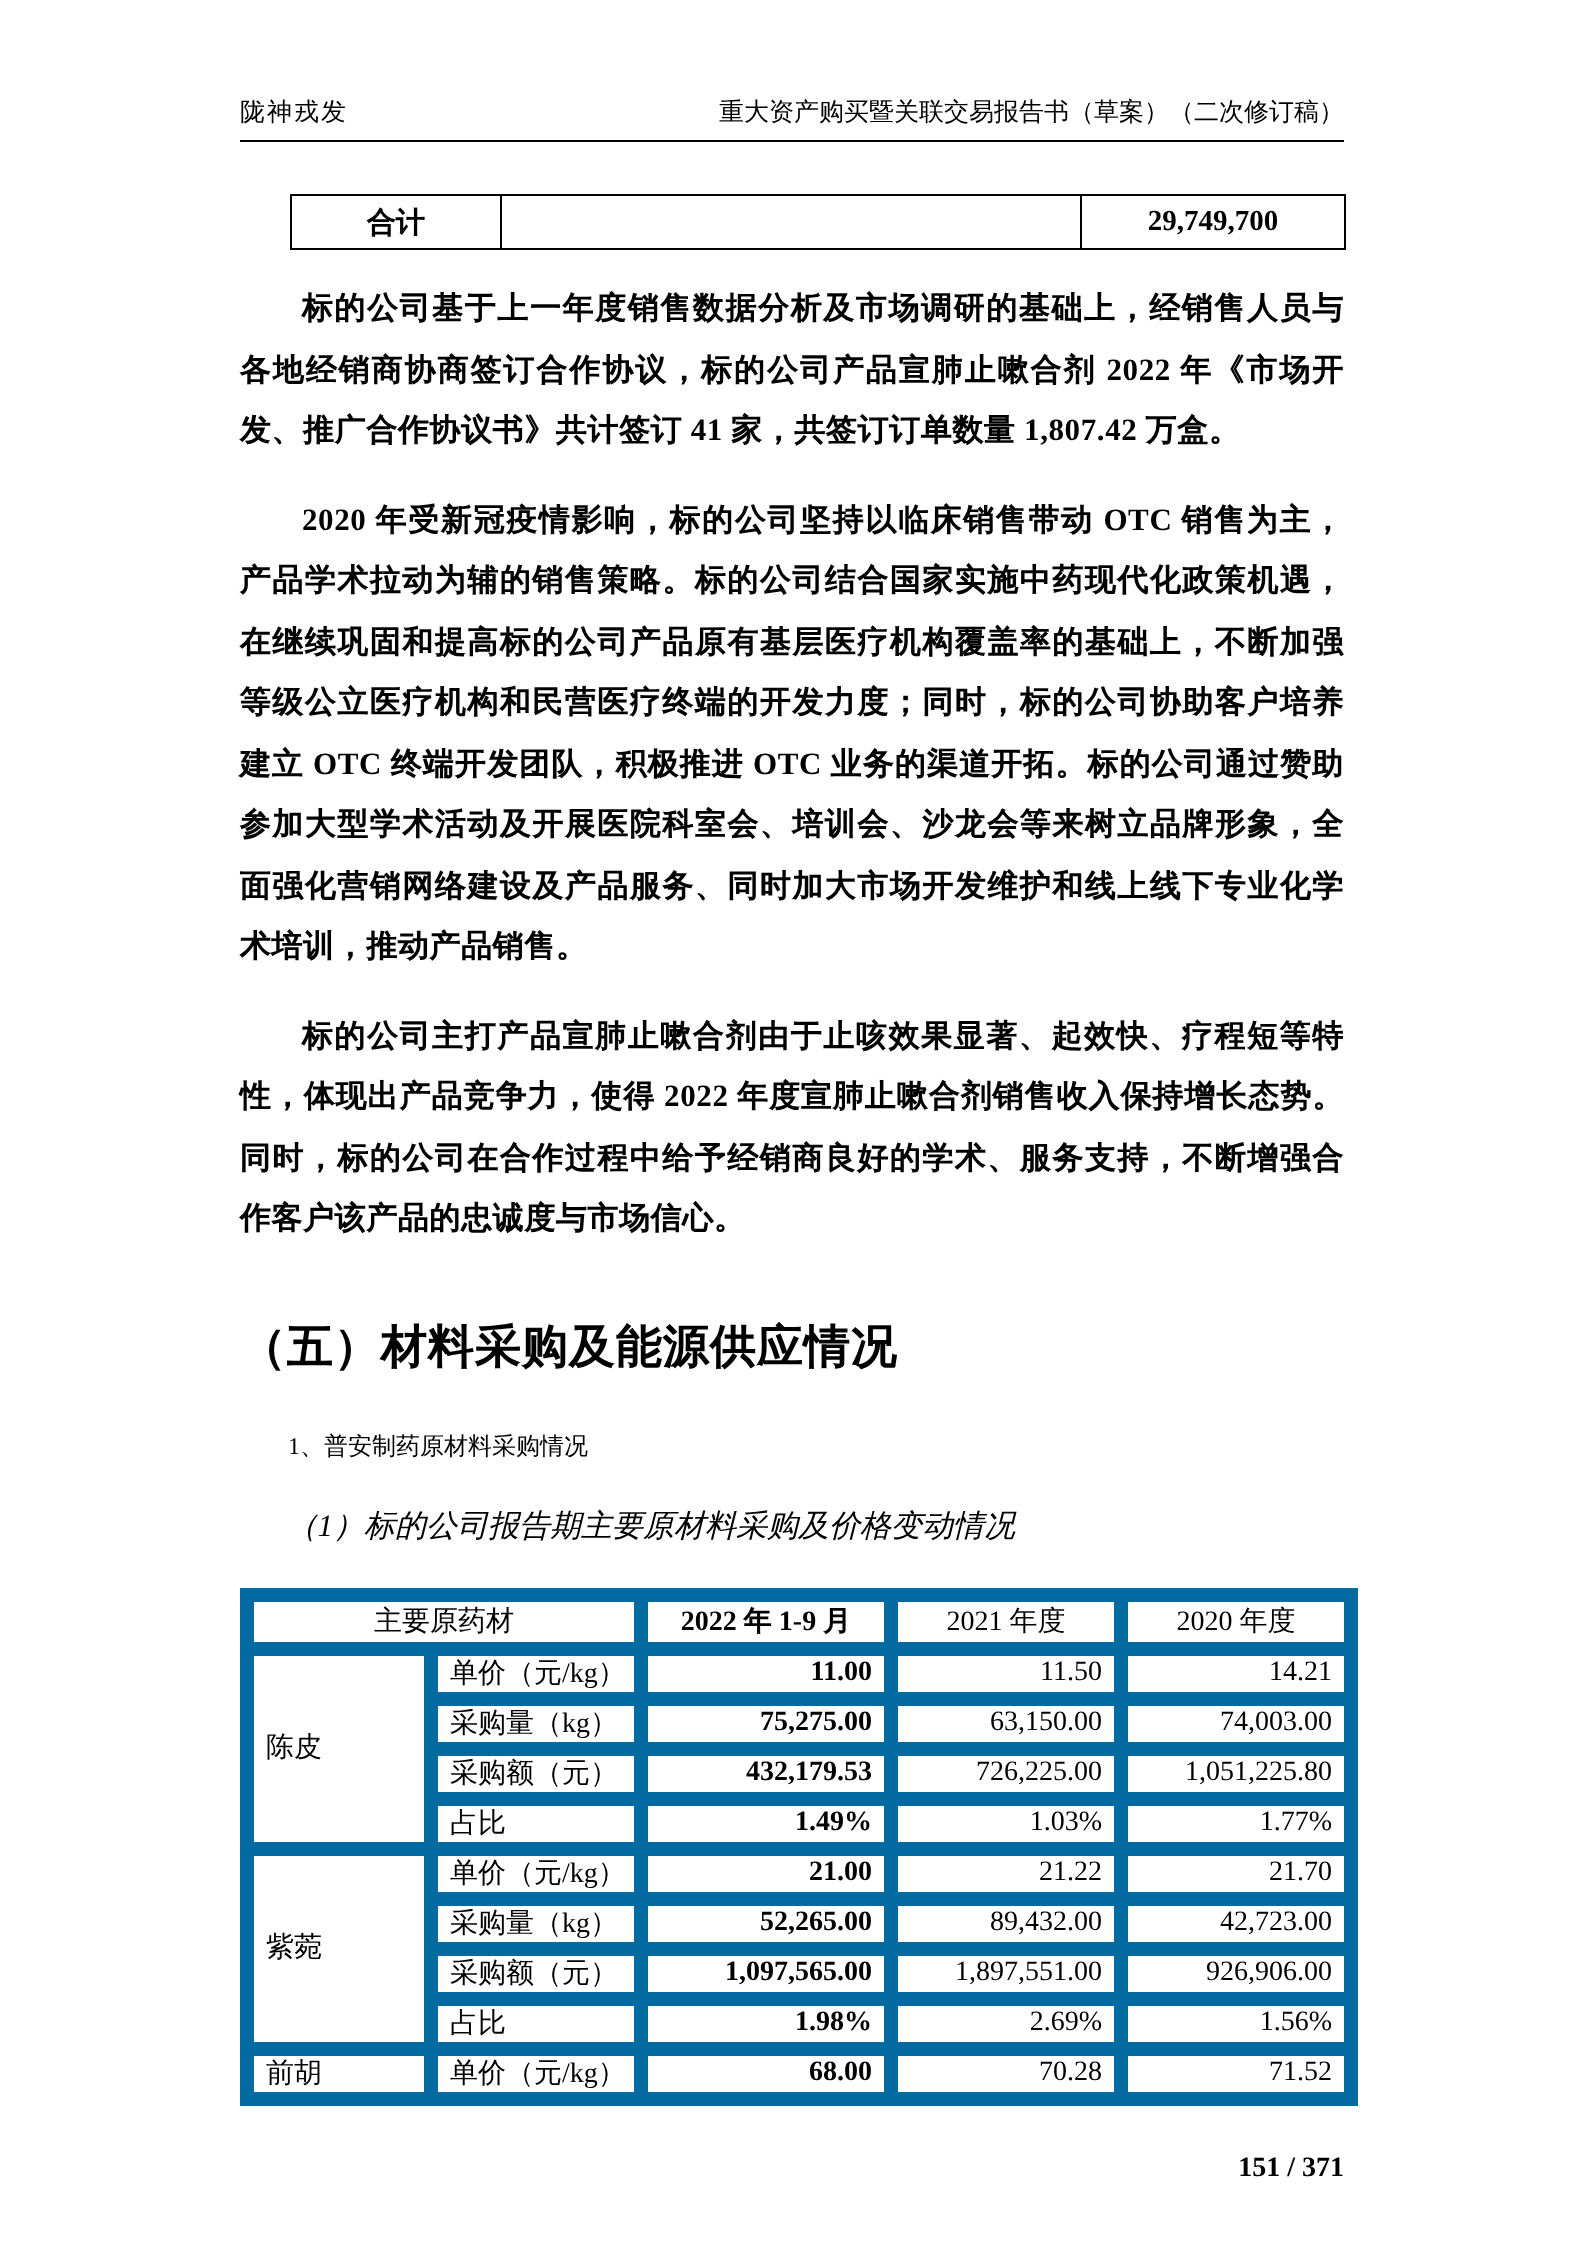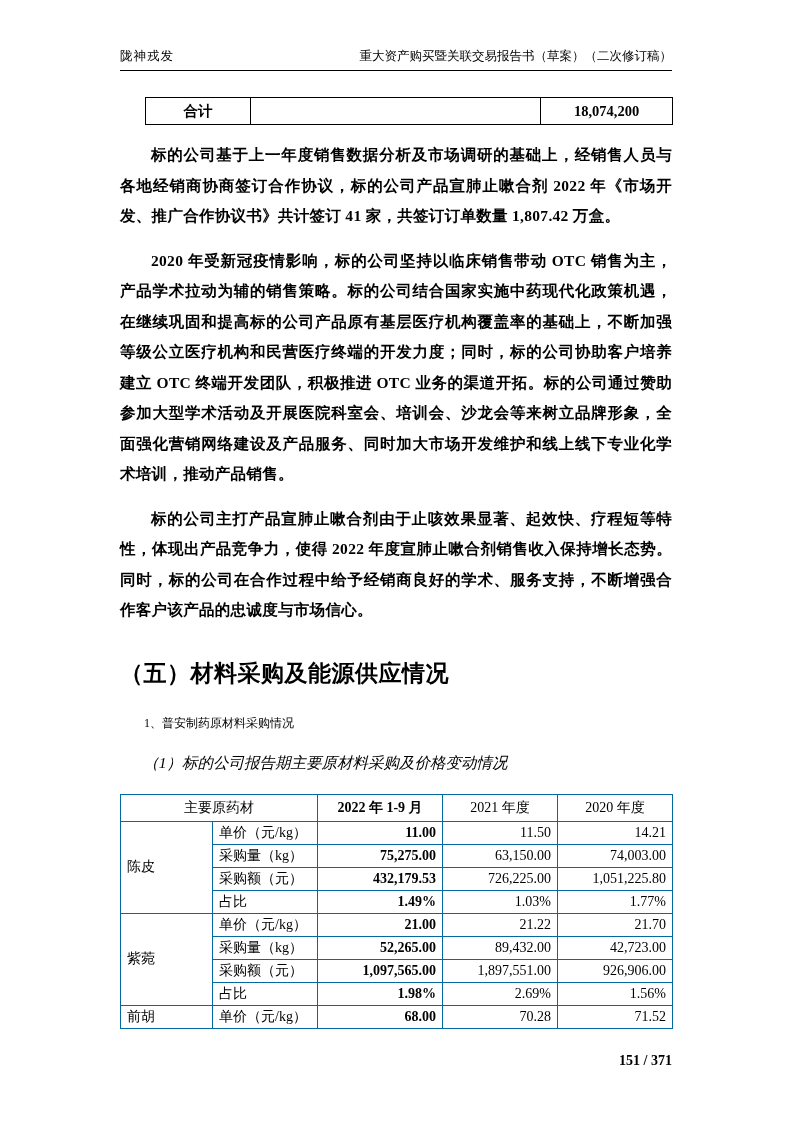--- a/index.html
+++ b/index.html
@@ -54,21 +54,21 @@
   }
 
   
   .materials-table { margin-top: 20px; width: 552px; table-layout: fixed; font-size: 14px; }
   .materials-table col.c-mat    { width: 92px; }
   .materials-table col.c-metric { width: 105px; }
   .materials-table col.c-2022   { width: 125px; }
   .materials-table col.c-2021   { width: 115px; }
   .materials-table col.c-2020   { width: 115px; }
   .materials-table th, .materials-table td {
-    border: 1px solid #0369a1; vertical-align: middle; font-weight: normal;
+    border: 7px solid #0369a1; vertical-align: middle; font-weight: normal;
     padding: 0 6px; overflow: hidden; white-space: nowrap;
   }
   .materials-table thead th { height: 27px; text-align: center; }
   .materials-table tbody td { height: 23px; }
   .materials-table .mat-name { text-align: left; }
   .materials-table .metric   { text-align: left; }
   .materials-table .num      { text-align: right; }
   .materials-table .b        { font-weight: bold; }
 
   
@@ -87,21 +87,21 @@
   <div class="doc-header">
     <span class="left">陇神戎发</span>
     <span class="right">重大资产购买暨关联交易报告书（草案）（二次修订稿）</span>
   </div>
 
   <table class="summary-table">
     <tbody>
         <tr>
       <td style="width:105px">合计</td>
       <td style="width:290px"></td>
-      <td style="width:132px">18,074,200</td>
+      <td style="width:132px">29,749,700</td>
     </tr>
   </tbody>
     </table>
 
   <p class="para">标的公司基于上一年度销售数据分析及市场调研的基础上，经销售人员与各地经销商协商签订合作协议，标的公司产品宣肺止嗽合剂 2022 年《市场开发、推广合作协议书》共计签订 41 家，共签订订单数量 1,807.42 万盒。</p>
   <p class="para">2020 年受新冠疫情影响，标的公司坚持以临床销售带动 OTC 销售为主，产品学术拉动为辅的销售策略。标的公司结合国家实施中药现代化政策机遇，在继续巩固和提高标的公司产品原有基层医疗机构覆盖率的基础上，不断加强等级公立医疗机构和民营医疗终端的开发力度；同时，标的公司协助客户培养建立 OTC 终端开发团队，积极推进 OTC 业务的渠道开拓。标的公司通过赞助参加大型学术活动及开展医院科室会、培训会、沙龙会等来树立品牌形象，全面强化营销网络建设及产品服务、同时加大市场开发维护和线上线下专业化学术培训，推动产品销售。</p>
   <p class="para">标的公司主打产品宣肺止嗽合剂由于止咳效果显著、起效快、疗程短等特性，体现出产品竞争力，使得 2022 年度宣肺止嗽合剂销售收入保持增长态势。同时，标的公司在合作过程中给予经销商良好的学术、服务支持，不断增强合作客户该产品的忠诚度与市场信心。</p>
 
   <div class="section-heading">（五）材料采购及能源供应情况</div>
   <div class="sub-heading-1">1、普安制药原材料采购情况</div>

